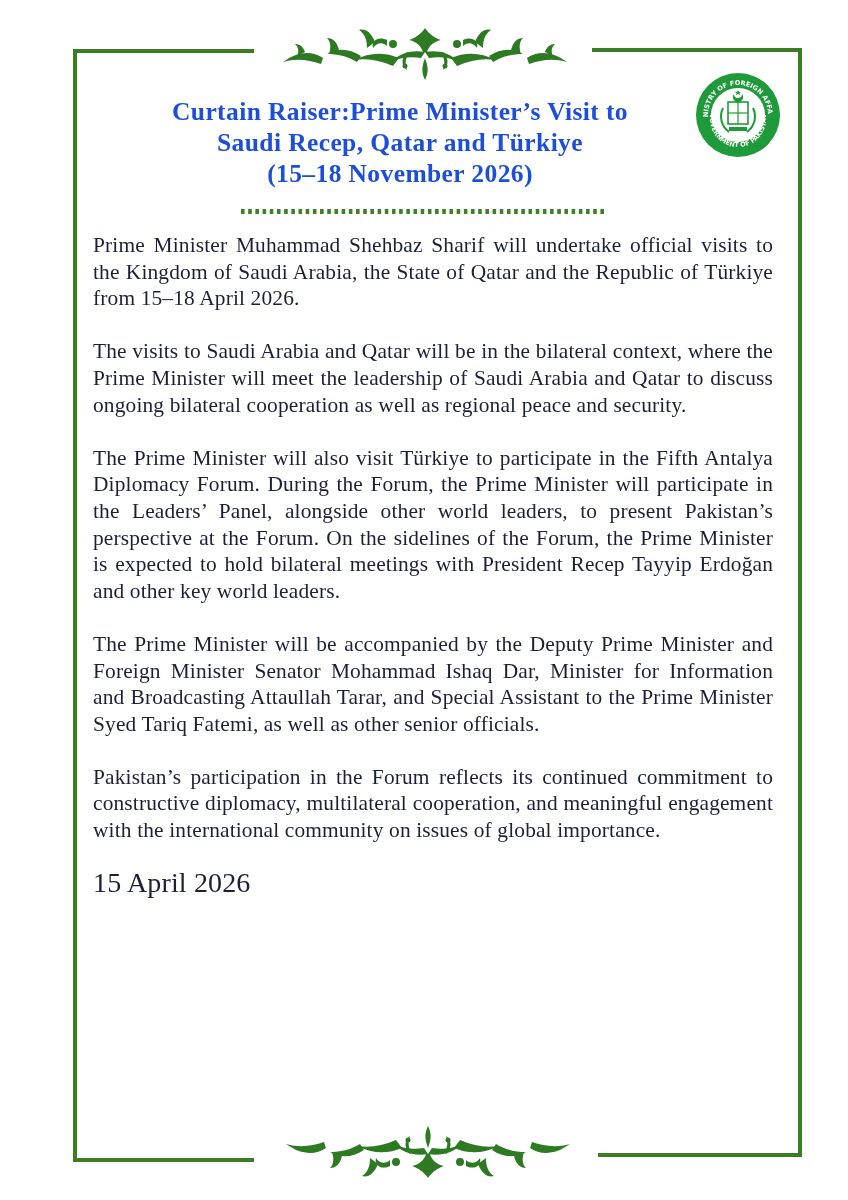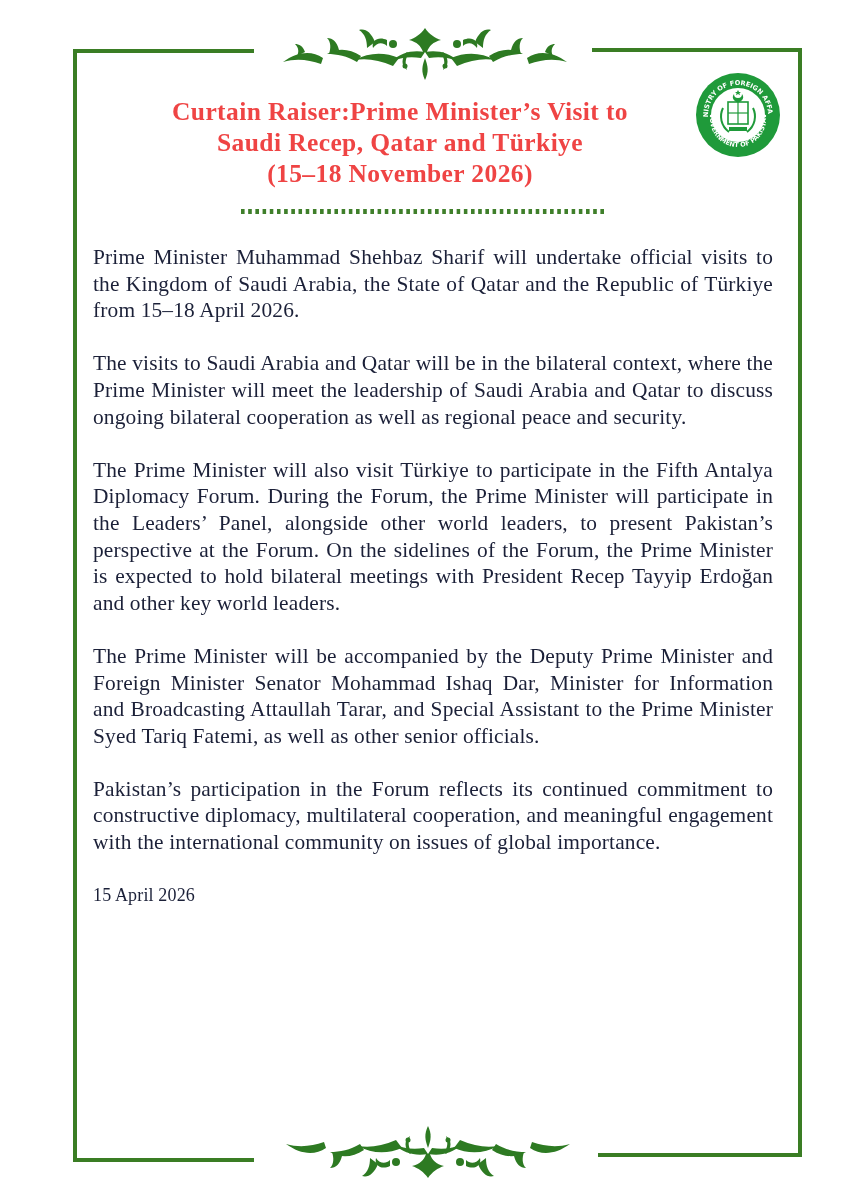--- a/index.html
+++ b/index.html
@@ -3,30 +3,30 @@
 <meta charset="utf-8">
 <style>
   html, body { margin: 0; padding: 0; background: #ffffff; }
   body { width: 848px; height: 1200px; position: relative; overflow: hidden;
          font-family: "DejaVu Serif", "Liberation Serif", serif; color: #1b2038; }
   .frame-line { position: absolute; background: #3a7d24; }
   .ornament { position: absolute; }
   .seal { position: absolute; left: 695px; top: 72px; width: 86px; height: 86px; }
   .title { position: absolute; left: 90px; top: 96px; width: 620px; text-align: center;
            font-family: "Liberation Serif", "DejaVu Serif", serif; font-weight: bold;
-           font-size: 25.5px; line-height: 31px; color: #ef4444; letter-spacing: 0.4px; }
+           font-size: 25.5px; line-height: 31px; color: #1d4ed8; letter-spacing: 0.4px; }
   .title div { white-space: nowrap; }
   .dots { position: absolute; left: 241px; top: 209px; width: 364px; height: 5px;
           background-image: linear-gradient(to right, #3f7f2a 0 4px, transparent 4px 7.2px);
           background-size: 7.2px 5px; background-repeat: repeat-x; }
-  .body-text { position: absolute; left: 93px; top: 244px; width: 680px;
+  .body-text { position: absolute; left: 93px; top: 232px; width: 680px;
                font-family: "Liberation Serif", "DejaVu Serif", serif;
                font-size: 21.4px; line-height: 26.6px; color: #1b2038; letter-spacing: 0.15px; }
   .para { text-align: justify; margin: 0 0 26.6px 0; }
-  .sign { font-size: 18px; line-height: 26.6px; }
+  .sign { font-size: 28px; line-height: 26.6px; }
   .sign div { white-space: nowrap; }
 </style>
 </head>
 <body>
 
 <div class="frame-line" style="left:74px; top:49px; width:180px; height:4px;"></div>
 <div class="frame-line" style="left:592px; top:48px; width:210px; height:4px;"></div>
 <div class="frame-line" style="left:73px; top:49px; width:4px; height:1112px;"></div>
 <div class="frame-line" style="left:798px; top:48px; width:4px; height:1109px;"></div>
 <div class="frame-line" style="left:73px; top:1158px; width:181px; height:4px;"></div>

